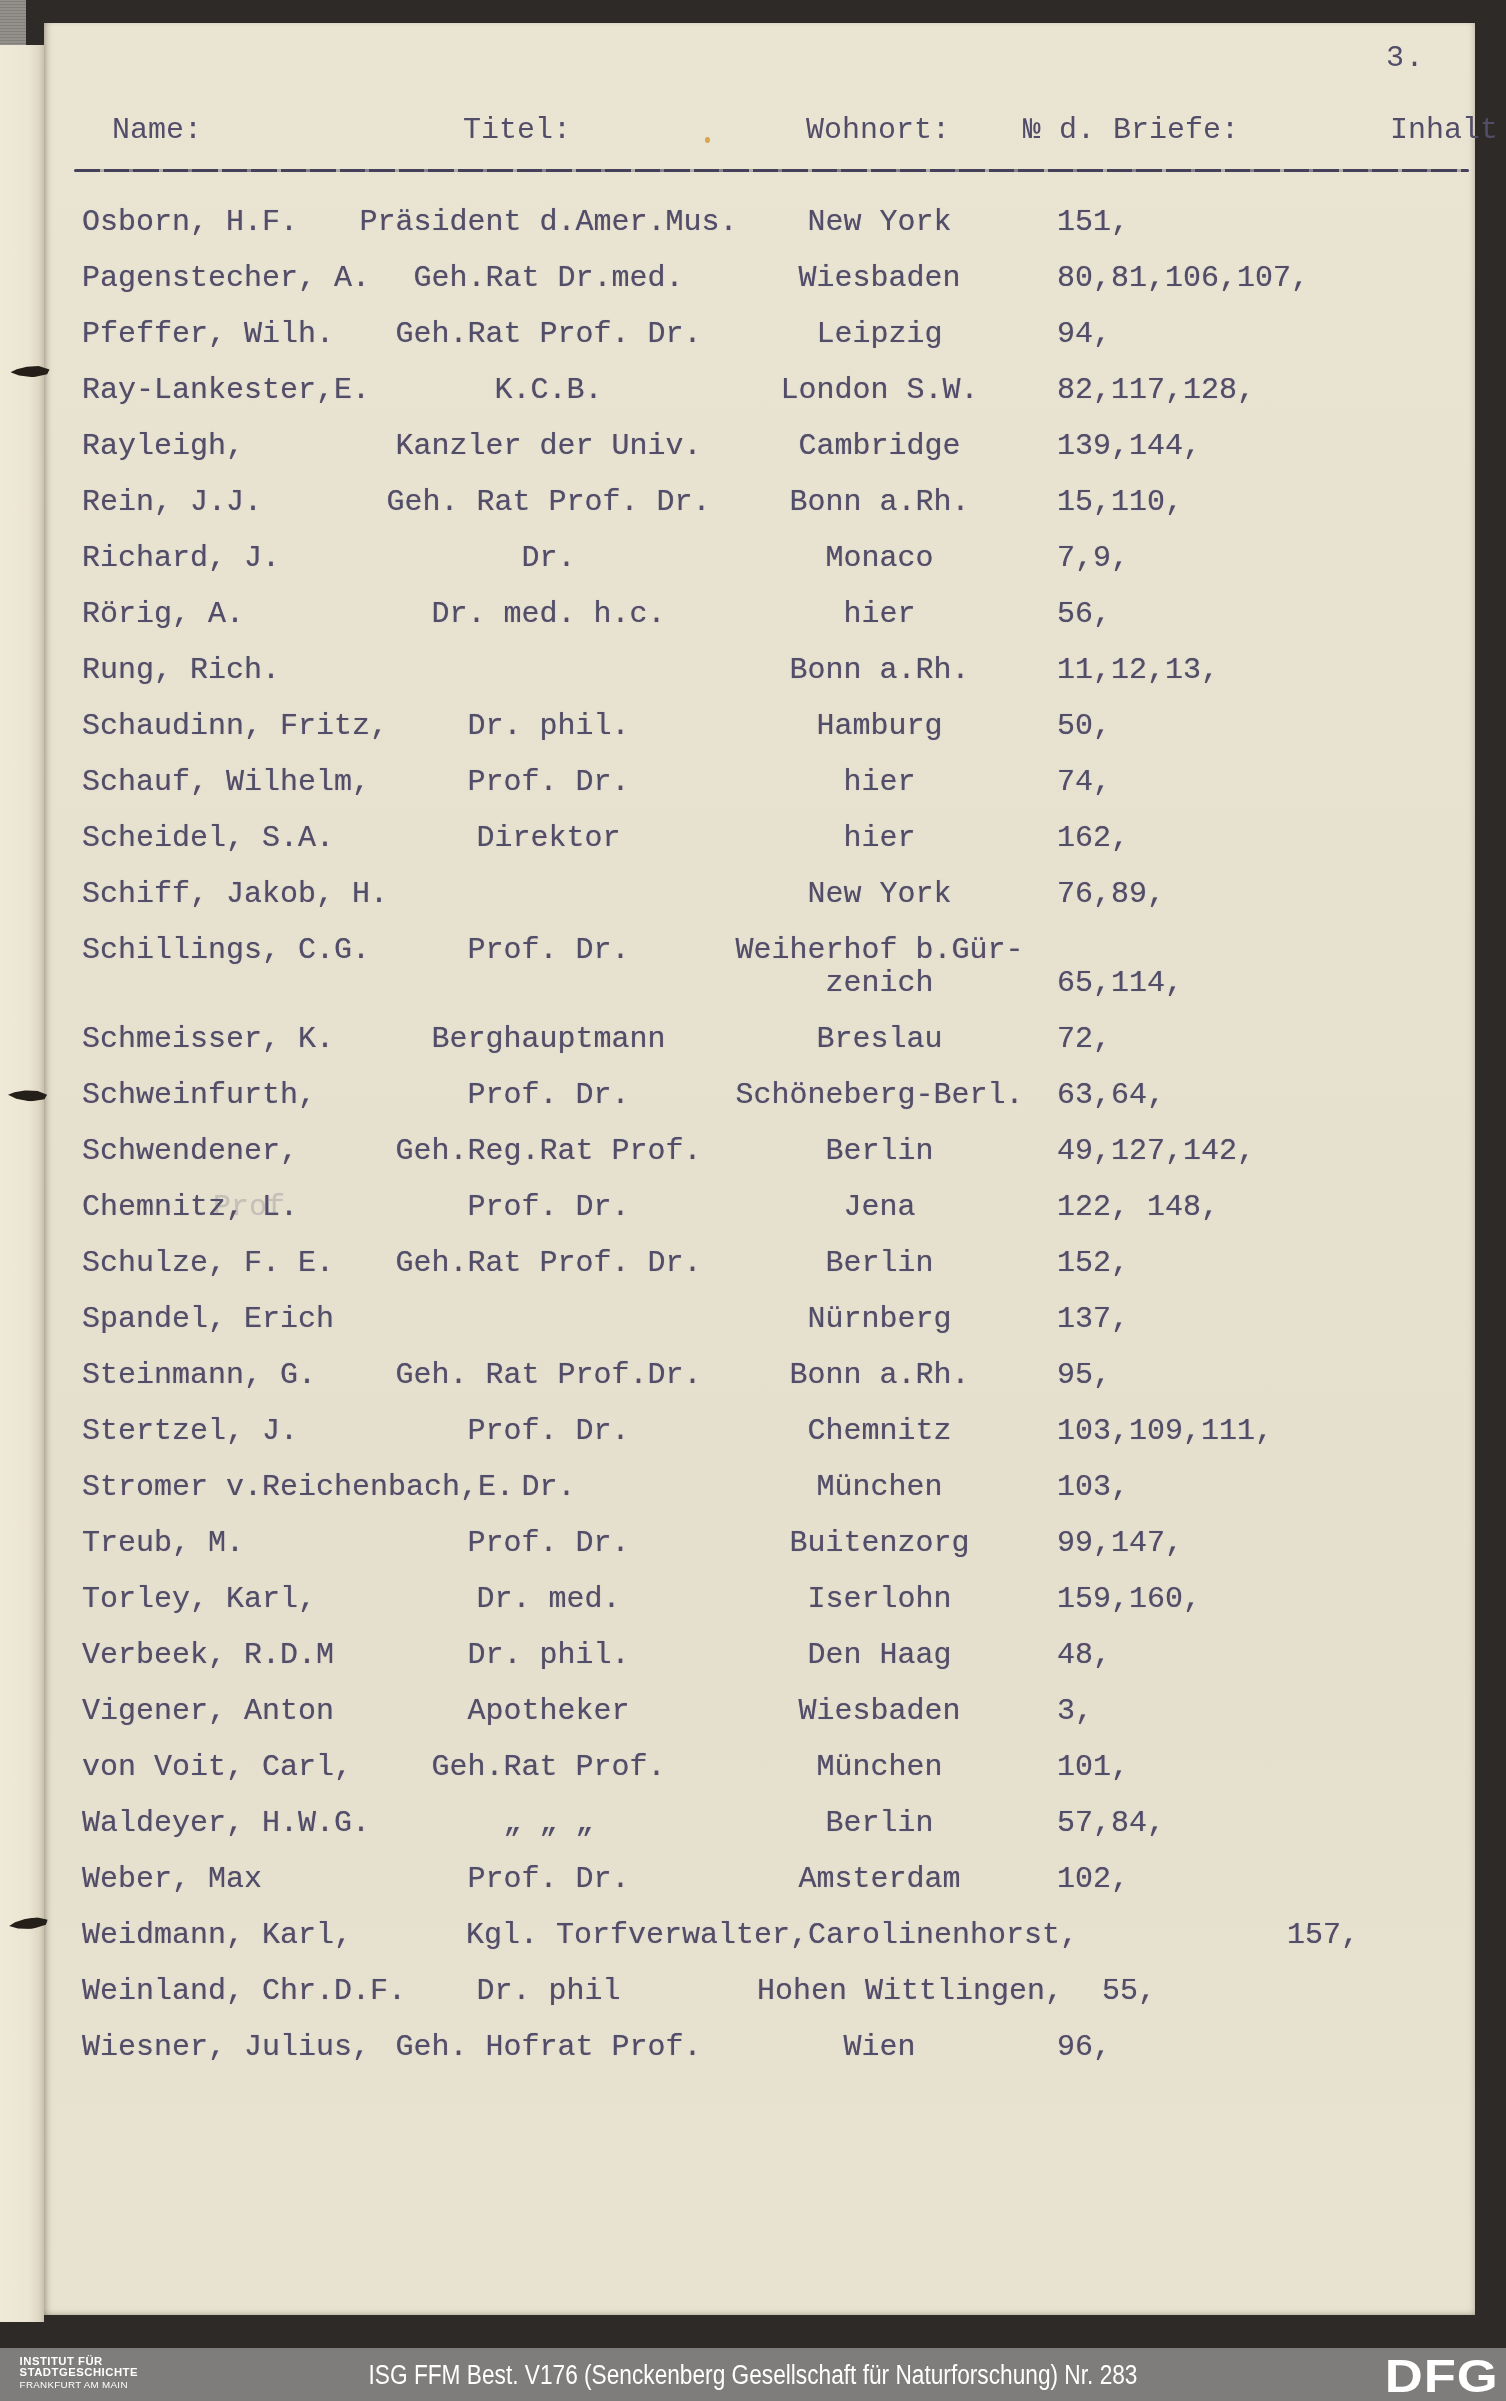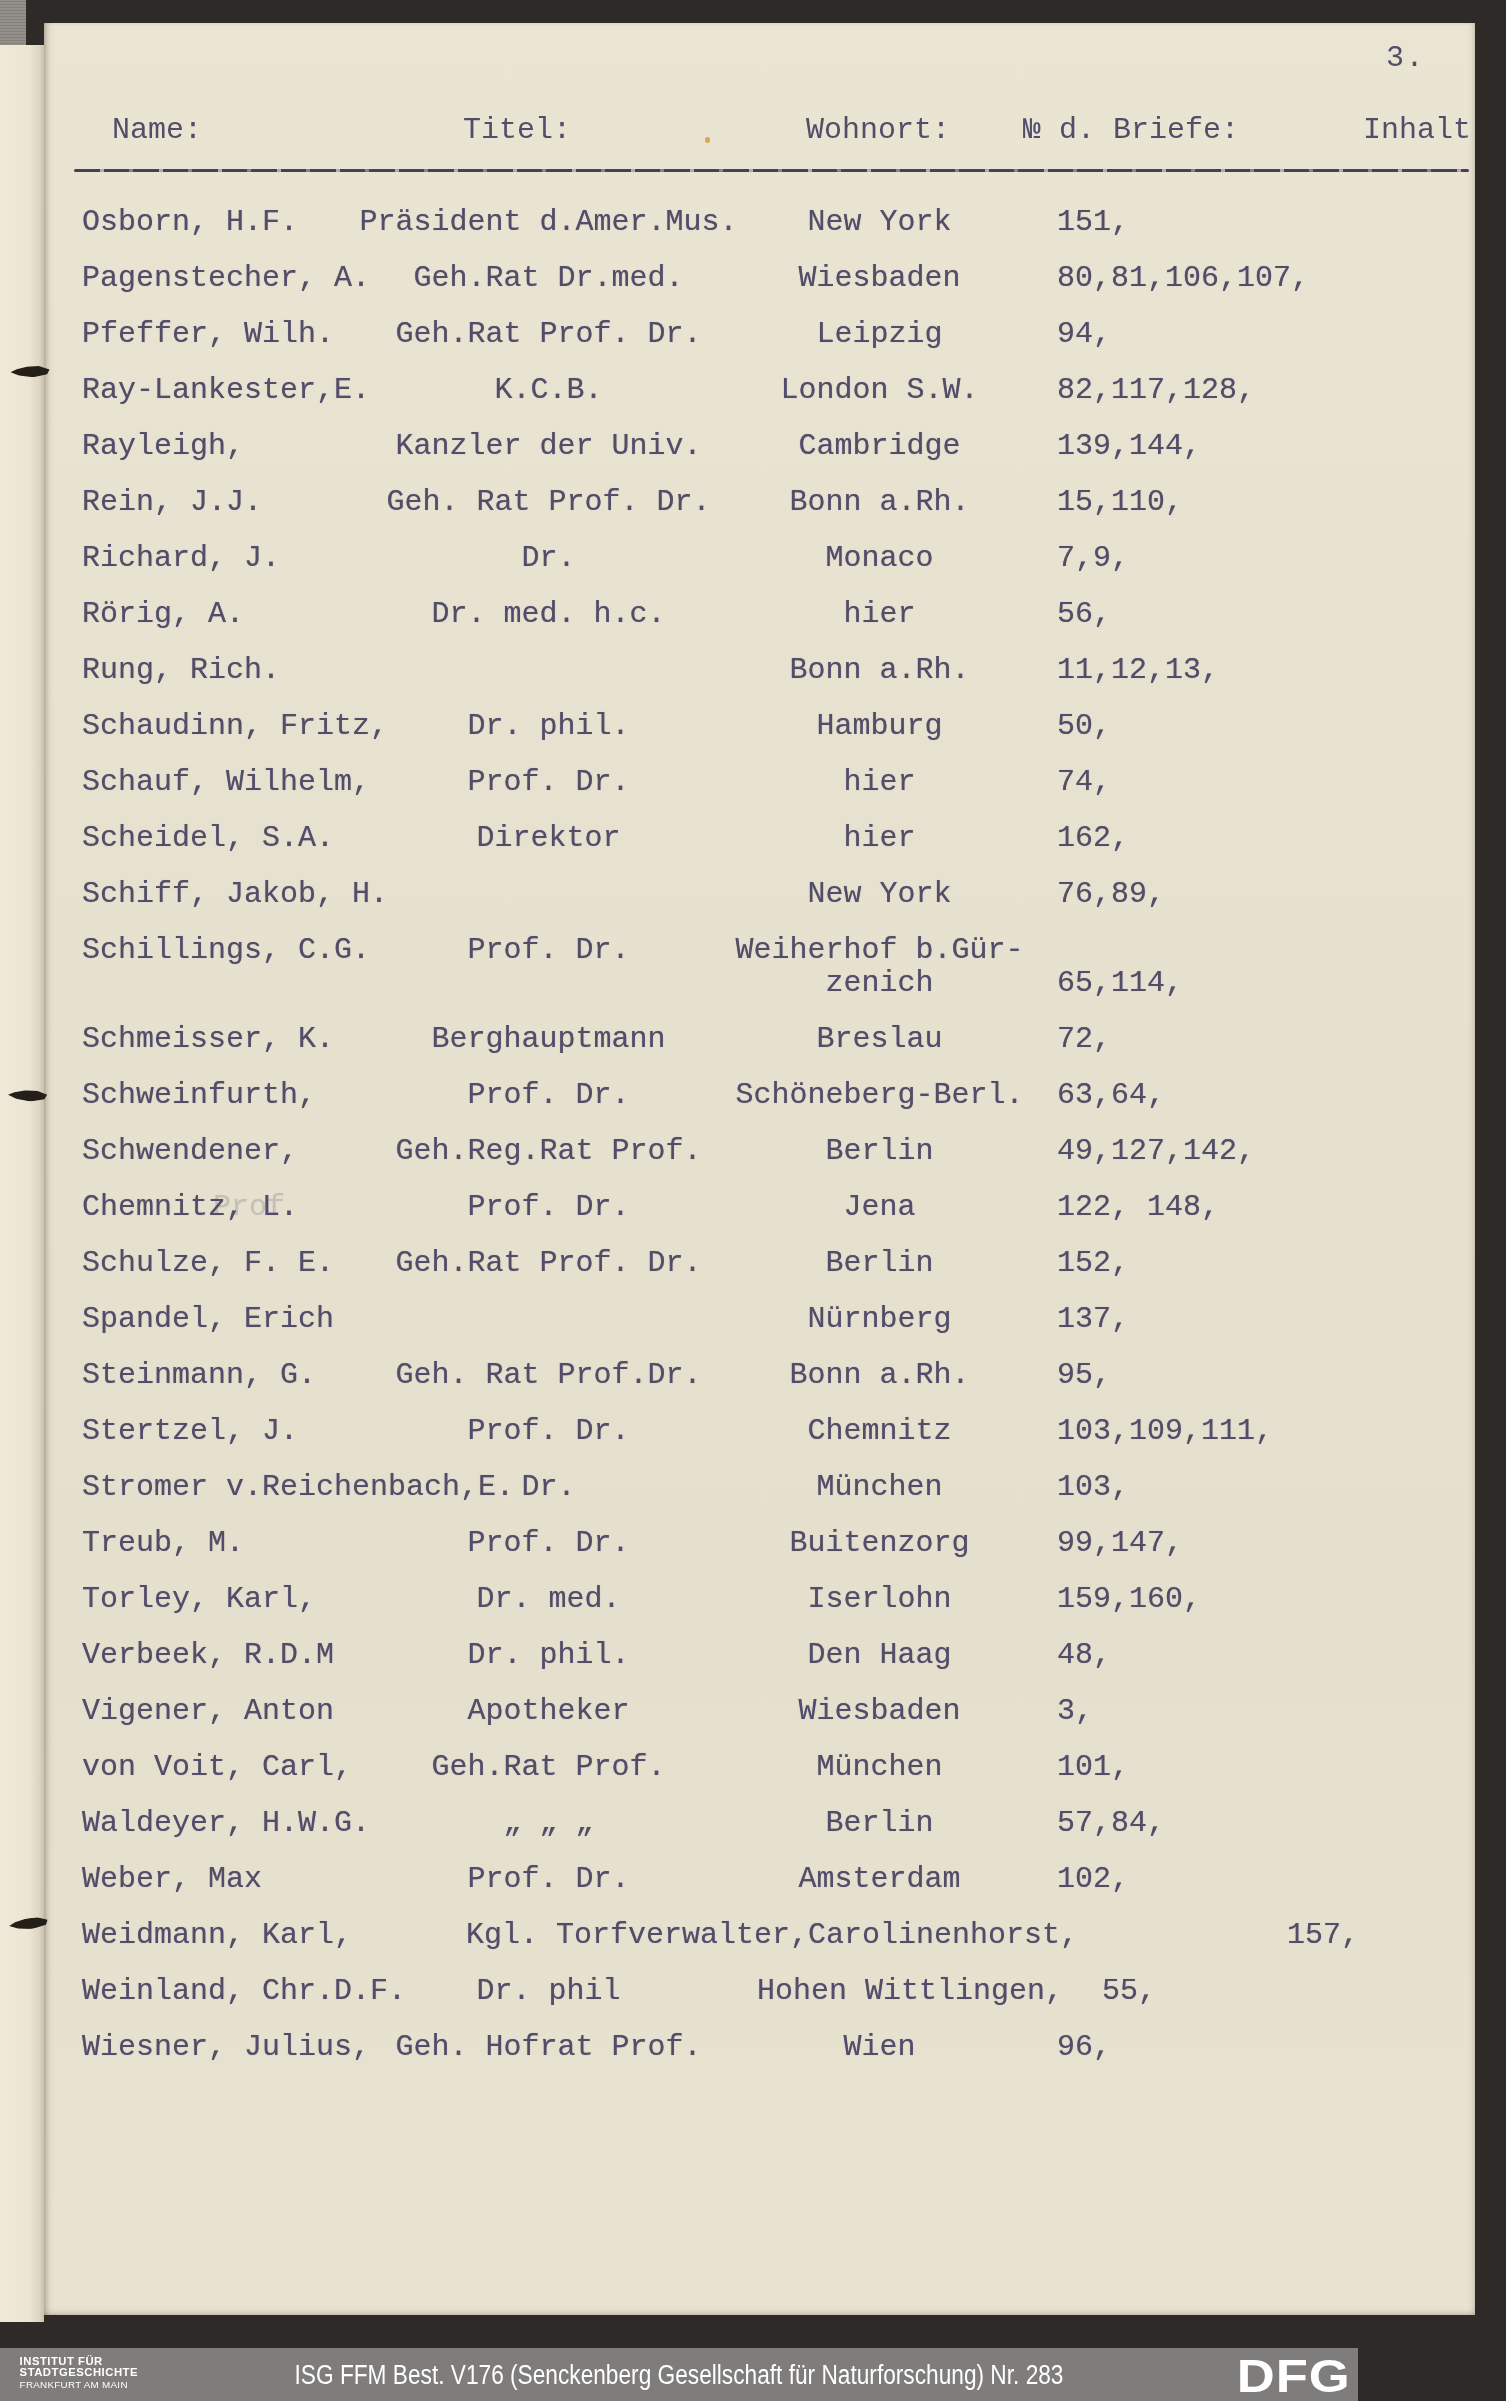--- a/index.html
+++ b/index.html
@@ -16,21 +16,21 @@
          background:linear-gradient(180deg,#eae4d3 0%,#e7e1d0 35%,#e5dfce 70%,#e8e2d1 100%);
          box-shadow:inset 6px 0 7.5px -4.5px rgba(70,60,45,.45), inset -4.5px 0 6px -3.8px rgba(70,60,45,.25), inset 0 -4.5px 6px -3.8px rgba(70,60,45,.25);
          color:#524d68;}
   .paper *{white-space:nowrap;}
   .pageno{position:absolute;top:18px;left:1342px;font-size:30px;letter-spacing:1.5px;}
   .hdr{position:absolute;top:90px;font-size:30px;}
   .hdr.h-name{left:68px;}
   .hdr.h-titel{left:419px;}
   .hdr.h-wohnort{left:762px;}
   .hdr.h-briefe{left:979px;}
-  .hdr.h-inhalt{left:1319px;}
+  .hdr.h-inhalt{left:1346px;}
   .rule{position:absolute;top:146px;left:30px;width:1395px;height:3.8px;border-radius:1.5px;
         background:repeating-linear-gradient(90deg,#45415a 0 25.6px,rgba(69,65,90,.35) 25.6px 30px,#45415a 30px 55px,rgba(69,65,90,.6) 55px 59px);}
   .rows{position:absolute;top:172px;left:0;width:1431px;}
   .row{position:relative;height:56px;}
   .row.two{height:89px;}
   .row > div{position:absolute;top:11.3px;font-size:30px;line-height:33px;
              text-shadow:0 0 0.8px rgba(82,77,104,.55);}
   .c-name{left:38px;}
   .c-ghost{left:169px;opacity:.22;}
   .c-title{left:286px;width:437px;text-align:center;}
@@ -43,21 +43,21 @@
   .row.two .c-nos{top:44px;}
   .speck{position:absolute;top:114px;left:661px;width:5.3px;height:6.8px;border-radius:50%;
          background:#d79a3a;opacity:.85;}
   
   .mark{position:absolute;width:39px;height:11.3px;background:#242019;
         clip-path:polygon(0 55%,16% 28%,42% 6%,72% 0,100% 30%,94% 72%,58% 100%,22% 84%);}
   .m1{left:10.5px;top:366px;}
   .m2{left:7.5px;top:1090px;transform:rotate(4deg);}
   .m3{left:9px;top:1918px;transform:rotate(-5deg);}
   
-  .bar{position:absolute;left:0;bottom:0;width:1358px;height:53px;background:#7f7d7b;
+  .bar{position:absolute;left:0;bottom:0;width:1506px;height:53px;background:#7f7d7b;
        font-family:"Liberation Sans","DejaVu Sans",sans-serif;color:#ffffff;}
   .inst{position:absolute;left:19.6px;top:7.5px;}
   .inst .l1,.inst .l2{font-size:11.3px;font-weight:bold;letter-spacing:0.5px;line-height:11.7px;}
   .inst .l3{font-size:9.8px;font-weight:normal;letter-spacing:0.3px;line-height:12px;}
   .caption{position:absolute;left:50%;top:50%;transform:translate(-50%,-50%) scaleX(.84);
            font-size:27px;white-space:nowrap;}
   .dfg{position:absolute;right:7.5px;top:50%;transform:translateY(-50%) scaleX(1.12);
        transform-origin:right center;font-size:47px;font-weight:800;letter-spacing:0.8px;}
 </style>
 </head>

